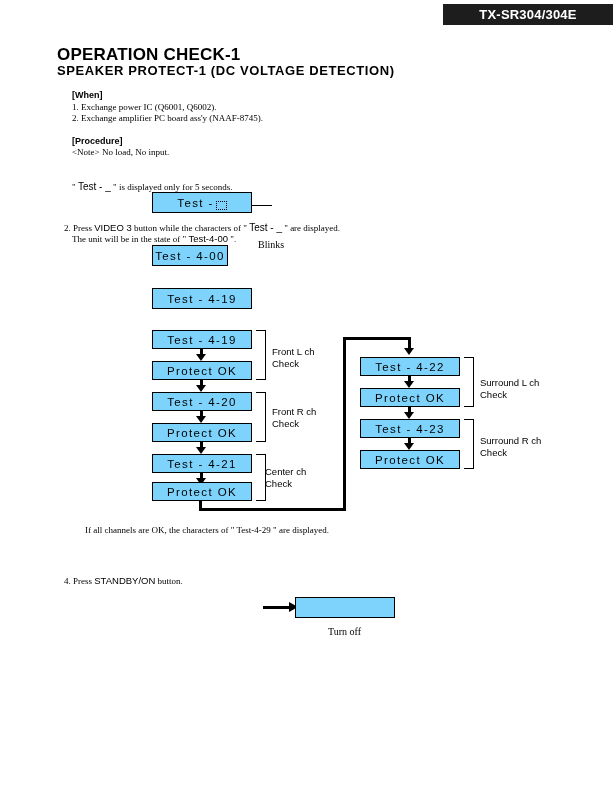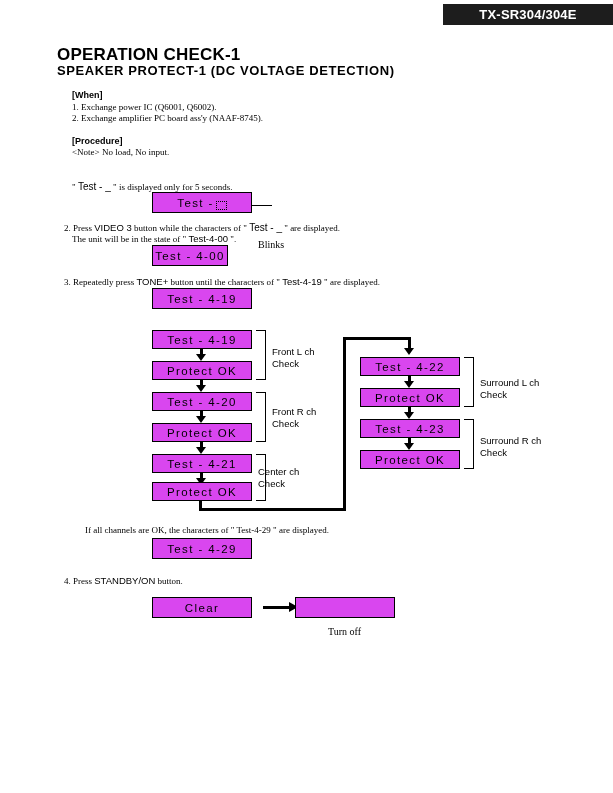--- a/index.html
+++ b/index.html
@@ -77,21 +77,21 @@
   }
   .sans-big {
     font-family: "Liberation Sans", sans-serif;
     font-size: 10px;
   }
 
   
   .disp-box {
     position: absolute;
     border: 1.4px solid #000;
-    background: #d946ef;
+    background: #7dd3fc;
     font-family: "Liberation Sans", sans-serif;
     font-size: 11.5px;
     letter-spacing: 1.4px;
     display: flex;
     align-items: center;
     justify-content: center;
     box-sizing: border-box;
     color: #000;
     text-align: center;
   }
@@ -192,23 +192,20 @@
   <div class="caption-small" style="left:258px; top:199px;">Blinks</div>
 
   <div class="body-line" style="left:64px; top:222px;">
     <span>2. Press </span><span class="sans">VIDEO 3</span><span> button while the characters of " </span><span class="sans-big">Test - _</span><span> "  are displayed.</span>
   </div>
   <div class="body-line" style="left:72px; top:233px;">
     <span>The unit will be in the state of "  </span><span class="sans">Test-4-00</span><span> ".</span>
   </div>
   <div class="disp-box" style="left:152px; top:245px; width:76px; height:21px;">Test - 4-00</div>
 
-  <div class="body-line" style="left:64px; top:276px;">
-    <span>3. Repeatedly press </span><span class="sans">TONE+</span><span> button until the characters of " </span><span class="sans">Test-4-19</span><span> "  are displayed.</span>
-  </div>
   <div class="disp-box" style="left:152px; top:288px; width:100px; height:21px;">Test - 4-19</div>
 
   <div class="disp-box" style="left:152px; top:330px; width:100px; height:19px;">Test - 4-19</div>
   <div class="arrow-stem" style="left:200px; top:349px; height:7px;"></div>
   <div class="arrow-down" style="left:196px; top:354px;"></div>
   <div class="disp-box" style="left:152px; top:361px; width:100px; height:19px;">Protect OK</div>
   <div class="bracket" style="left:256px; top:330px; width:10px; height:50px;"></div>
   <div class="label-text" style="left:272px; top:346px;">
     <div>Front L ch</div>
     <div>Check</div>
@@ -228,21 +225,21 @@
   </div>
 
   <div class="arrow-stem" style="left:200px; top:442px; height:7px;"></div>
   <div class="arrow-down" style="left:196px; top:447px;"></div>
 
   <div class="disp-box" style="left:152px; top:454px; width:100px; height:19px;">Test - 4-21</div>
   <div class="arrow-stem" style="left:200px; top:473px; height:7px;"></div>
   <div class="arrow-down" style="left:196px; top:478px;"></div>
   <div class="disp-box" style="left:152px; top:482px; width:100px; height:19px;">Protect OK</div>
   <div class="bracket" style="left:256px; top:454px; width:10px; height:47px;"></div>
-  <div class="label-text" style="left:258px; top:466px;">
+  <div class="label-text" style="left:265px; top:466px;">
     <div>Center ch</div>
     <div>Check</div>
   </div>
 
   <div class="thick-v" style="left:199px; top:501px; height:10px;"></div>
   <div class="thick-h" style="left:199px; top:508px; width:147px;"></div>
   <div class="thick-v" style="left:343px; top:337px; height:174px;"></div>
   <div class="thick-h" style="left:343px; top:337px; width:68px;"></div>
   <div class="thick-v" style="left:408px; top:337px; height:14px;"></div>
   <div class="arrow-down" style="left:404px; top:348px;"></div>
@@ -264,25 +261,23 @@
   <div class="arrow-stem" style="left:408px; top:438px; height:7px;"></div>
   <div class="arrow-down" style="left:404px; top:443px;"></div>
   <div class="disp-box" style="left:360px; top:450px; width:100px; height:19px;">Protect OK</div>
   <div class="bracket" style="left:464px; top:419px; width:10px; height:50px;"></div>
   <div class="label-text" style="left:480px; top:435px;">
     <div>Surround R ch</div>
     <div>Check</div>
   </div>
 
   <div class="body-line" style="left:85px; top:525px;">If all channels are OK, the characters of " Test-4-29 " are displayed.</div>
-  <div class="disp-box" style="left:152px; top:538px; width:100px; height:21px;">Test - 4-29</div>
 
   <div class="body-line" style="left:64px; top:575px;">
     <span>4. Press </span><span class="sans">STANDBY/ON</span><span> button.</span>
   </div>
 
-  <div class="disp-box" style="left:152px; top:597px; width:100px; height:21px;">Clear</div>
   <div class="thick-h" style="left:263px; top:606px; width:28px;"></div>
   <div class="arrow-right" style="left:289px; top:602px;"></div>
   <div class="caption-small" style="left:328px; top:586px;">Turn off</div>
   <div class="disp-box empty" style="left:295px; top:597px; width:100px; height:21px;"></div>
 
 </div>
 
 </body></html>

